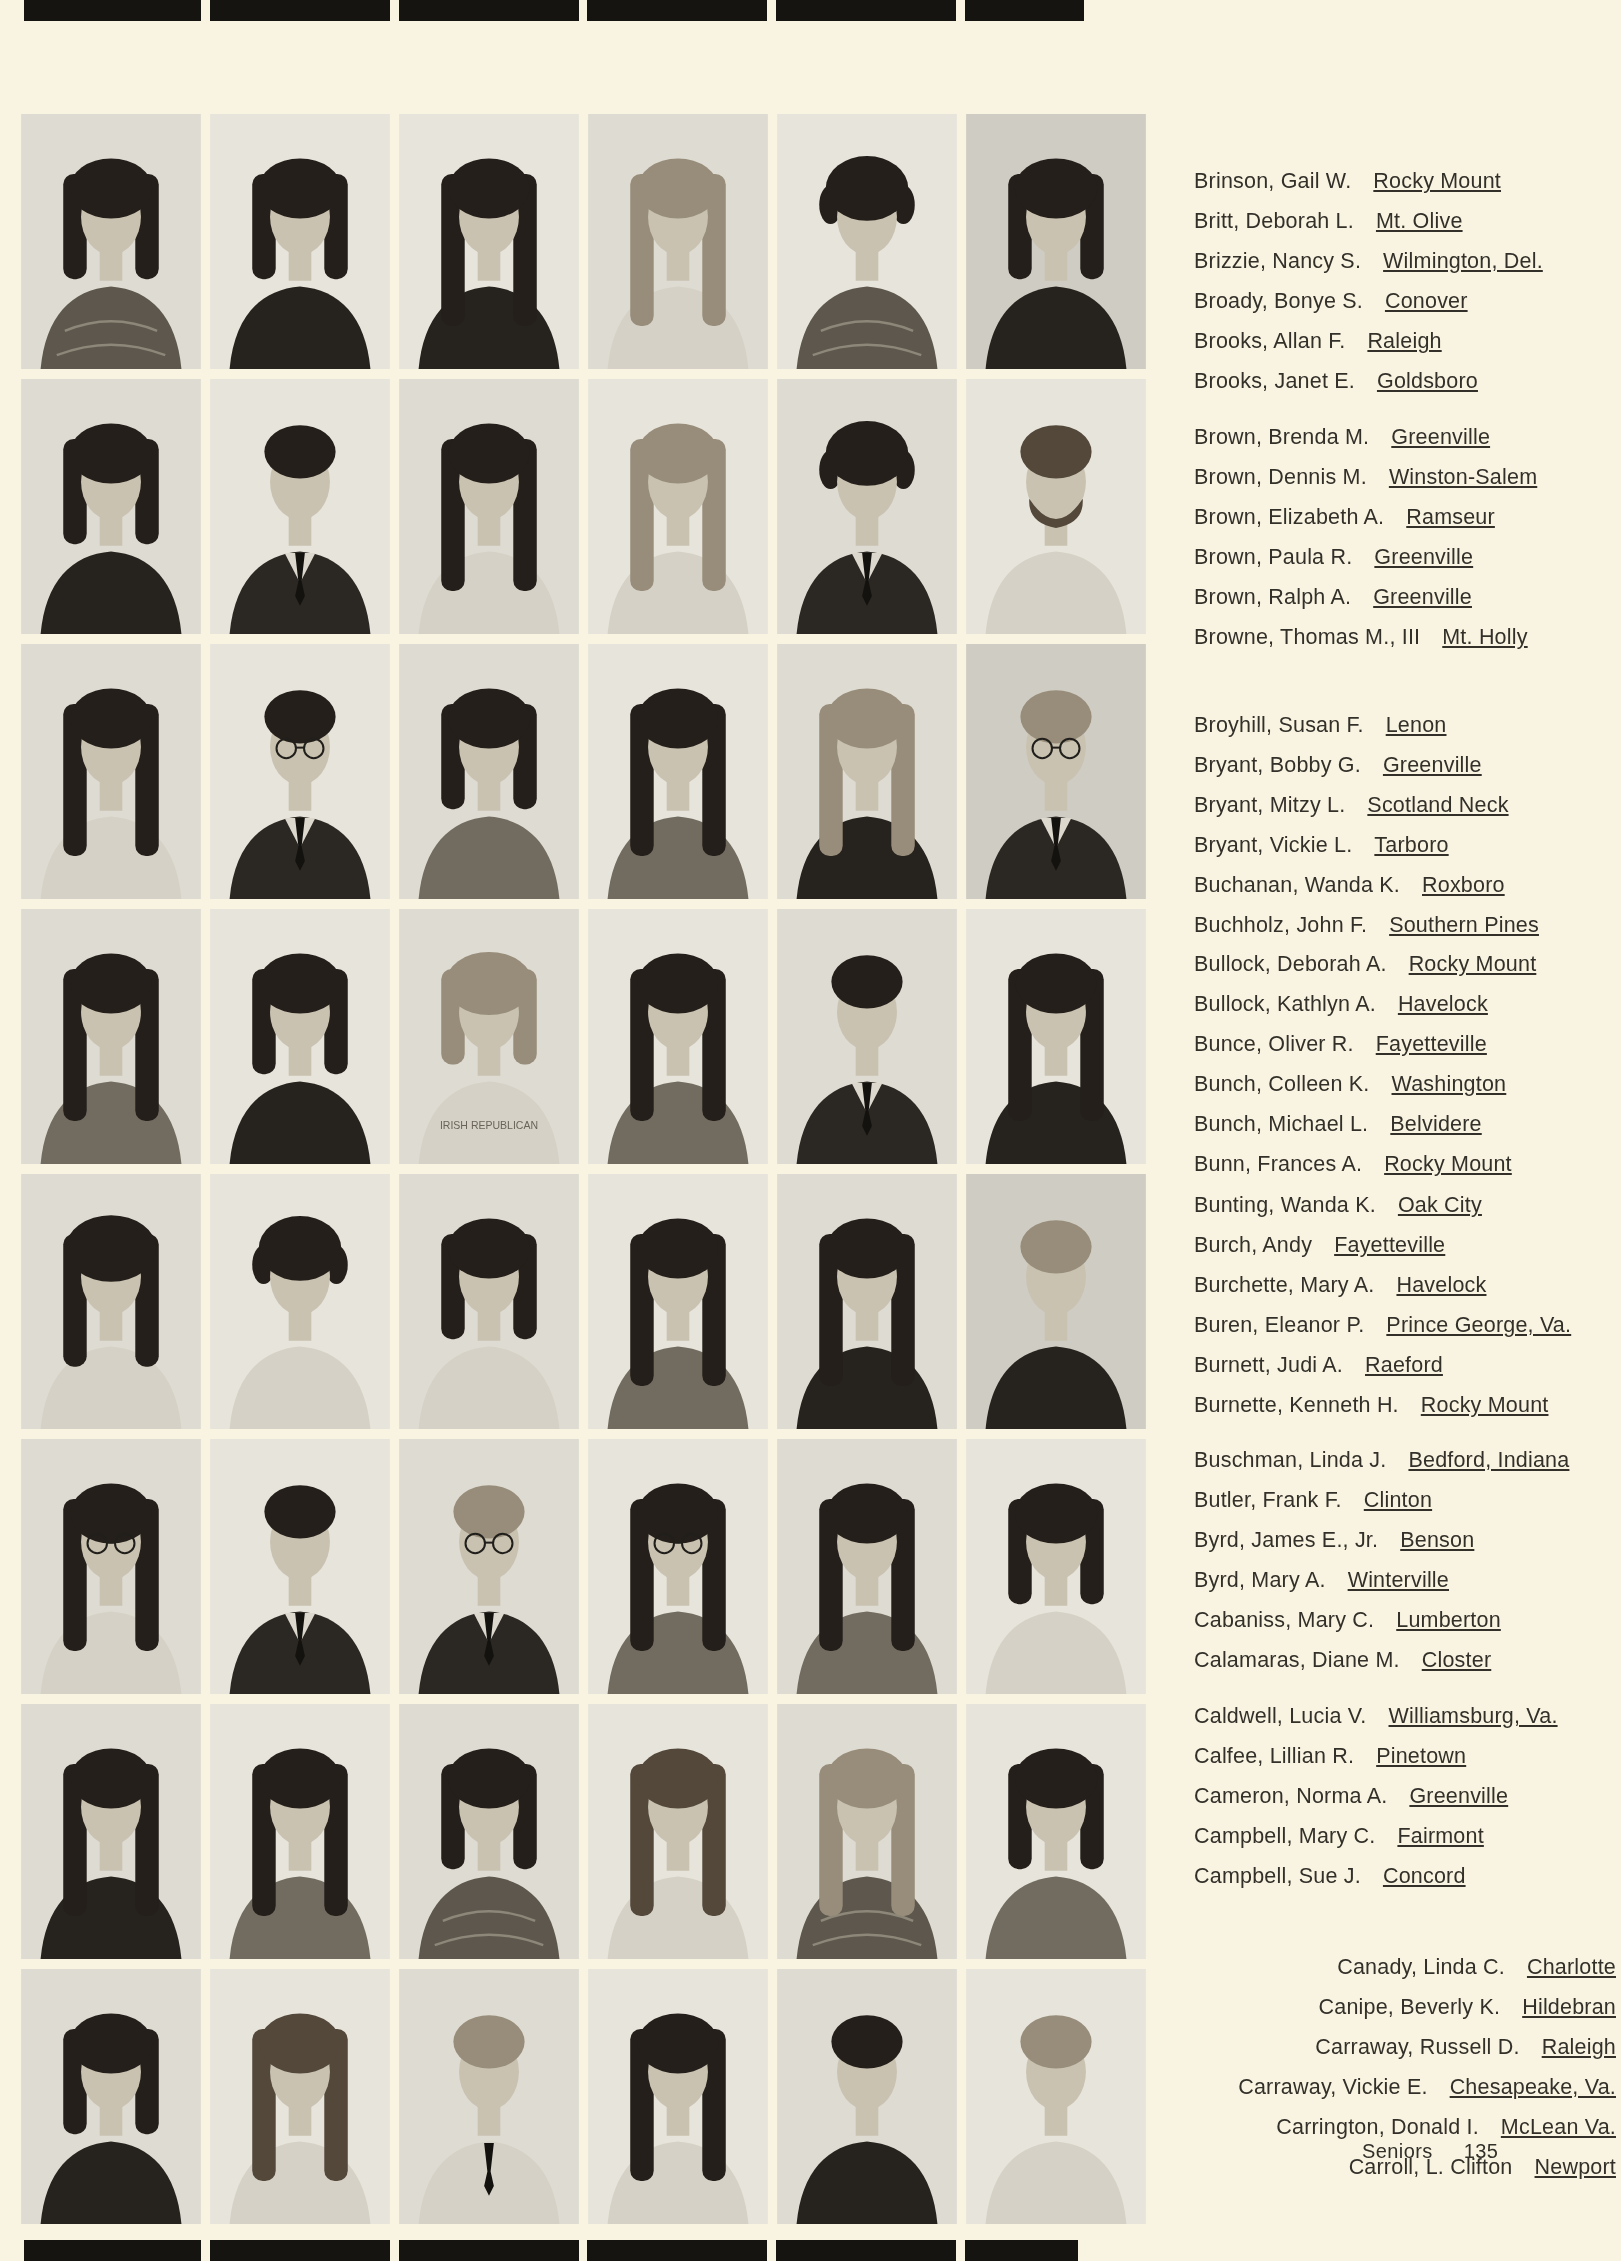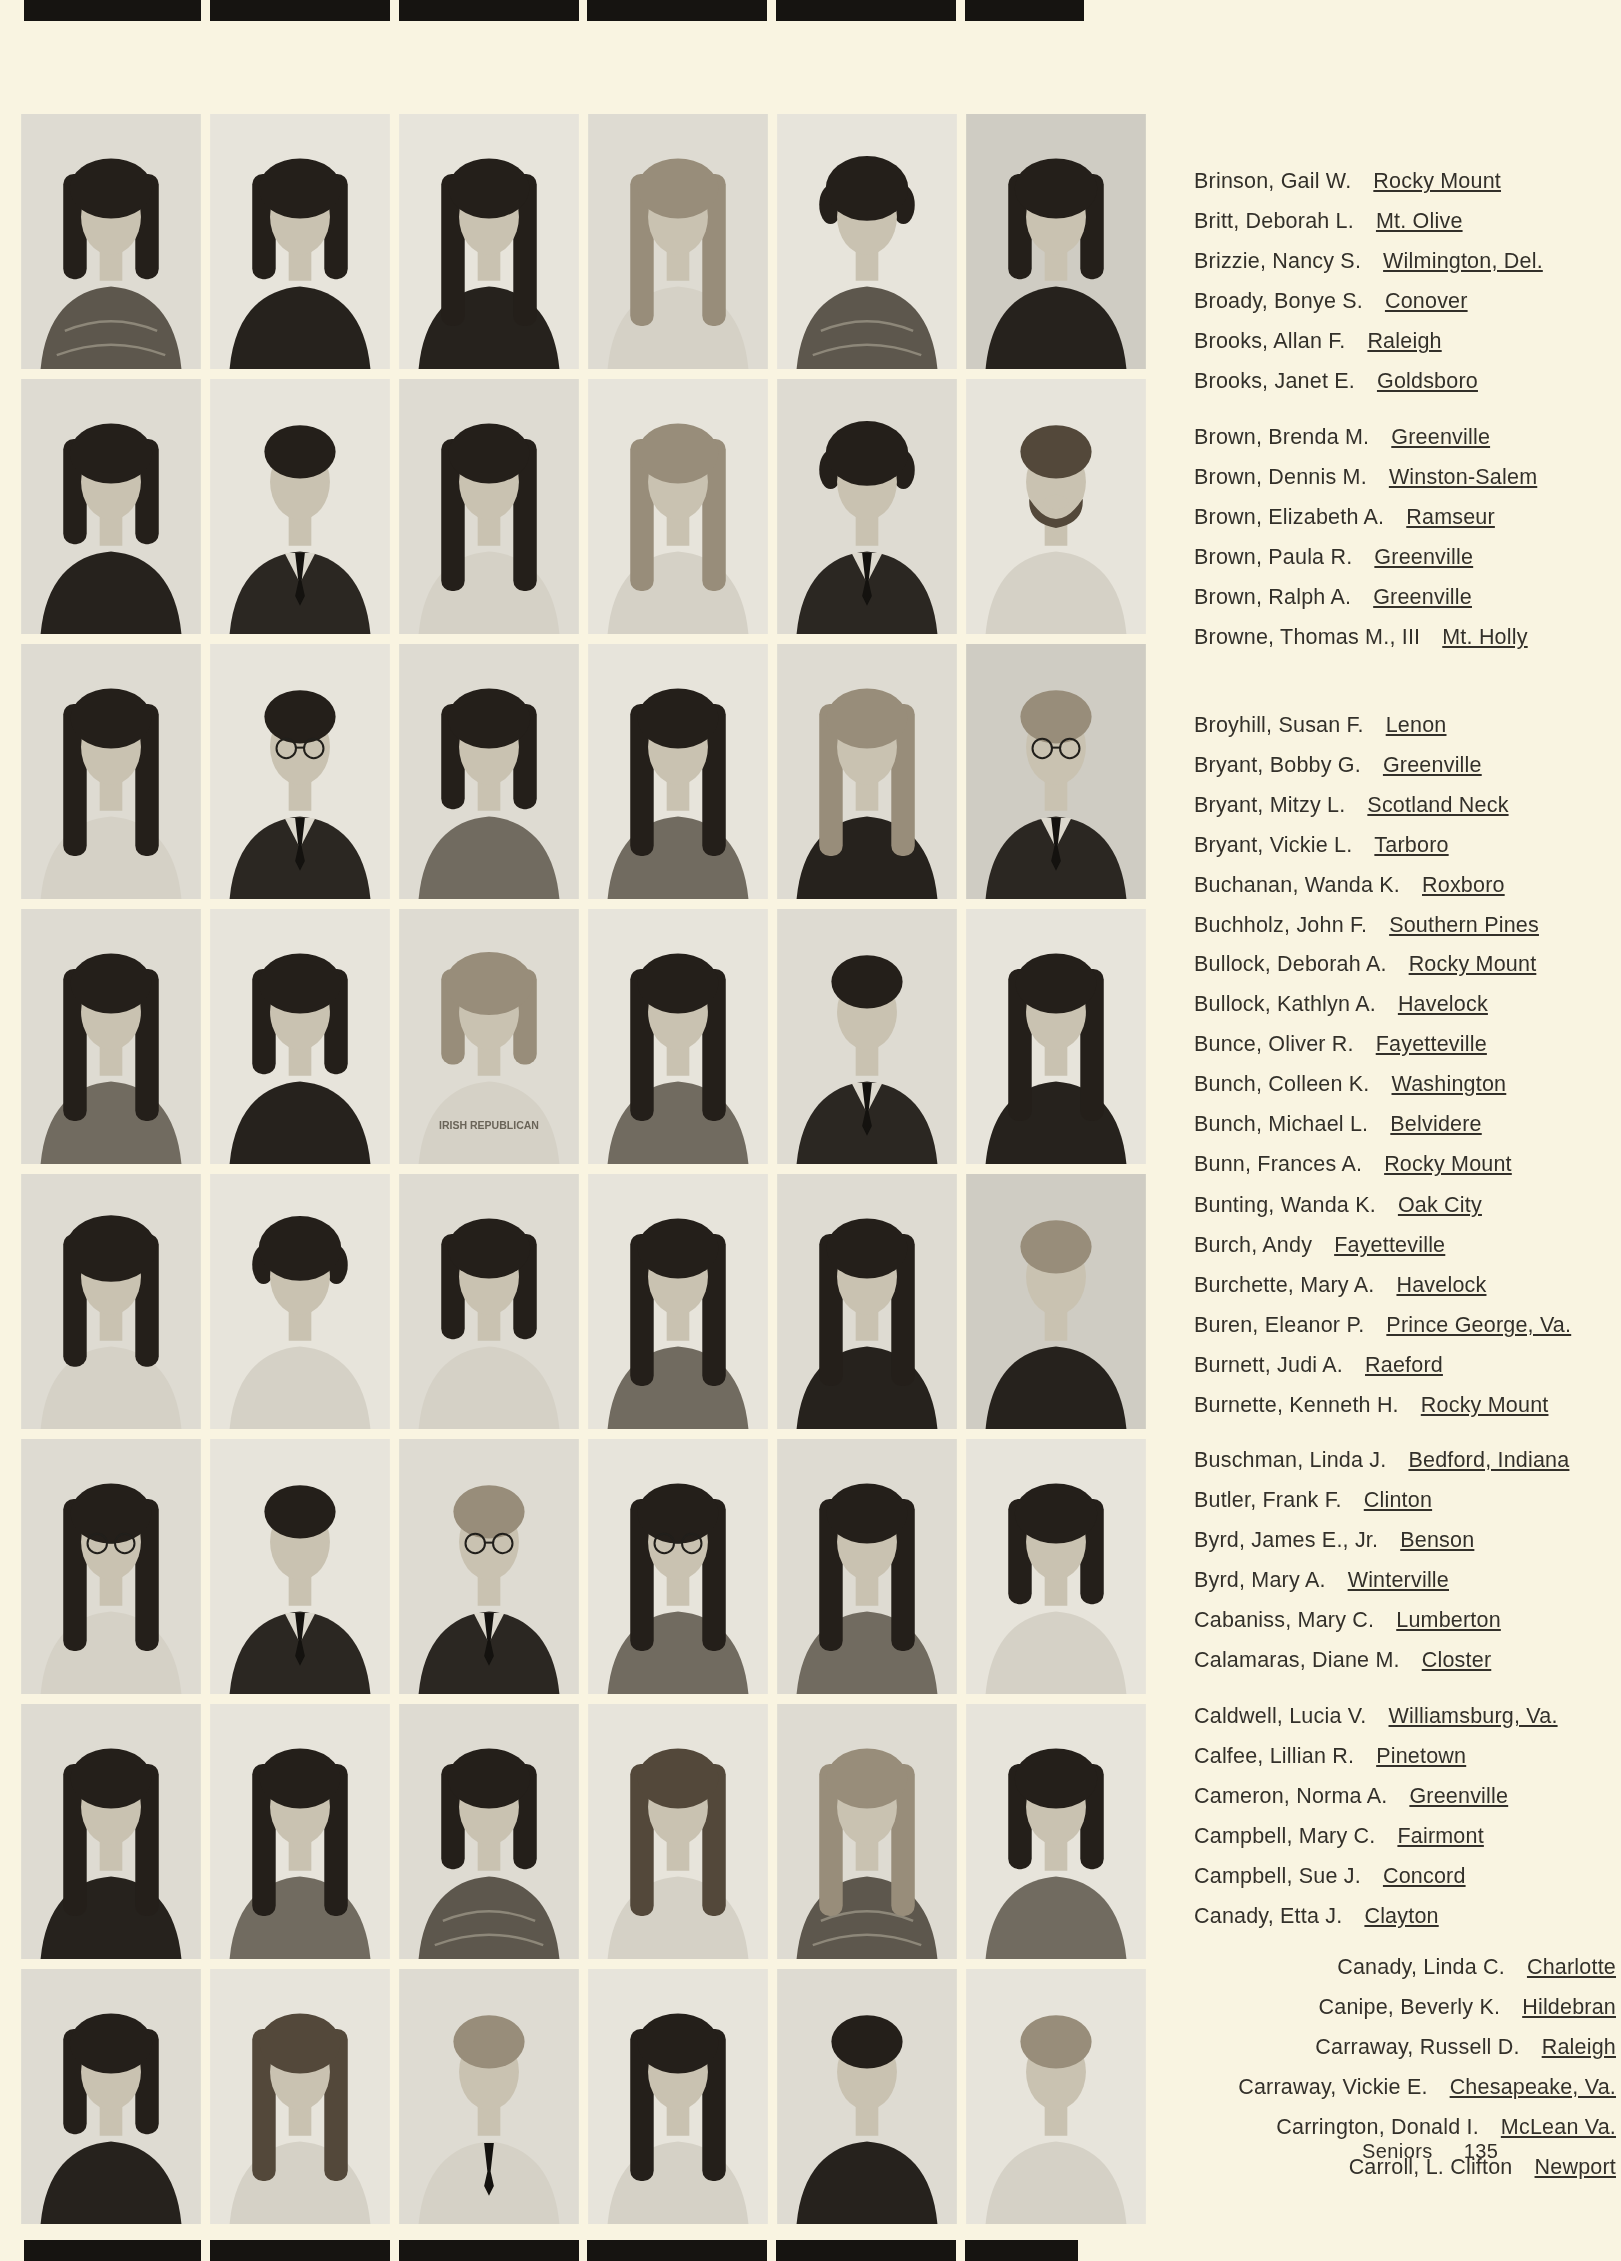--- a/index.html
+++ b/index.html
@@ -251,21 +251,21 @@
         <svg viewBox="0 0 222 315" width="180" height="255" xmlns="http://www.w3.org/2000/svg">
           <rect width="222" height="315" fill="#e7e4db"></rect>
           <rect x="97" y="160" width="28" height="46" fill="#c9c2b1"></rect>
           <path d="M24,315 C30,250 62,217 111,213 C160,217 192,250 198,315 Z" fill="#26221d"></path>
           <rect x="52" y="74" width="29" height="130" rx="13" fill="#241f1a"></rect>
           <rect x="141" y="74" width="29" height="130" rx="13" fill="#241f1a"></rect>
           <ellipse cx="111" cy="127" rx="37" ry="47" fill="#c9c2b1"></ellipse>
           <ellipse cx="111" cy="92" rx="51" ry="37" fill="#241f1a"></ellipse>
         </svg>
       </div>
-      <div class="photo" style="left: 399px; top: 909px; font-weight: bold;">
+      <div class="photo" style="left: 399px; top: 909px;">
         <svg viewBox="0 0 222 315" width="180" height="255" xmlns="http://www.w3.org/2000/svg">
           <rect width="222" height="315" fill="#dedbd2"></rect>
           <rect x="97" y="160" width="28" height="46" fill="#c9c2b1"></rect>
           <path d="M24,315 C30,250 62,217 111,213 C160,217 192,250 198,315 Z" fill="#d5d1c6"></path>
           <rect x="52" y="74" width="29" height="118" rx="13" fill="#988d7a"></rect>
           <rect x="141" y="74" width="29" height="118" rx="13" fill="#988d7a"></rect>
           <ellipse cx="111" cy="127" rx="37" ry="47" fill="#c9c2b1"></ellipse>
           <ellipse cx="111" cy="92" rx="54" ry="39" fill="#988d7a"></ellipse>
           <text x="111" y="272" font-size="13" text-anchor="middle" fill="#6a6458" font-family="Liberation Sans, sans-serif">IRISH REPUBLICAN</text>
         </svg>
@@ -628,21 +628,20 @@
         <div class="entry"><span class="nm">Byrd, Mary A.</span><span class="hm">Winterville</span></div>
         <div class="entry"><span class="nm">Cabaniss, Mary C.</span><span class="hm">Lumberton</span></div>
         <div class="entry"><span class="nm">Calamaras, Diane M.</span><span class="hm">Closter</span></div>
       </div>
       <div class="name-block" style="top: 1696px;">
         <div class="entry"><span class="nm">Caldwell, Lucia V.</span><span class="hm">Williamsburg, Va.</span></div>
         <div class="entry"><span class="nm">Calfee, Lillian R.</span><span class="hm">Pinetown</span></div>
         <div class="entry"><span class="nm">Cameron, Norma A.</span><span class="hm">Greenville</span></div>
         <div class="entry"><span class="nm">Campbell, Mary C.</span><span class="hm">Fairmont</span></div>
         <div class="entry"><span class="nm">Campbell, Sue J.</span><span class="hm">Concord</span></div>
-        <div class="entry"><span class="nm">Canady, Etta J.</span><span class="hm">Clayton</span></div>
       </div>
       <div class="name-block" style="top: 1947px; text-align: right;">
         <div class="entry"><span class="nm">Canady, Linda C.</span><span class="hm">Charlotte</span></div>
         <div class="entry"><span class="nm">Canipe, Beverly K.</span><span class="hm">Hildebran</span></div>
         <div class="entry"><span class="nm">Carraway, Russell D.</span><span class="hm">Raleigh</span></div>
         <div class="entry"><span class="nm">Carraway, Vickie E.</span><span class="hm">Chesapeake, Va.</span></div>
         <div class="entry"><span class="nm">Carrington, Donald I.</span><span class="hm">McLean Va.</span></div>
         <div class="entry"><span class="nm">Carroll, L. Clifton</span><span class="hm">Newport</span></div>
       </div>
     </div>

